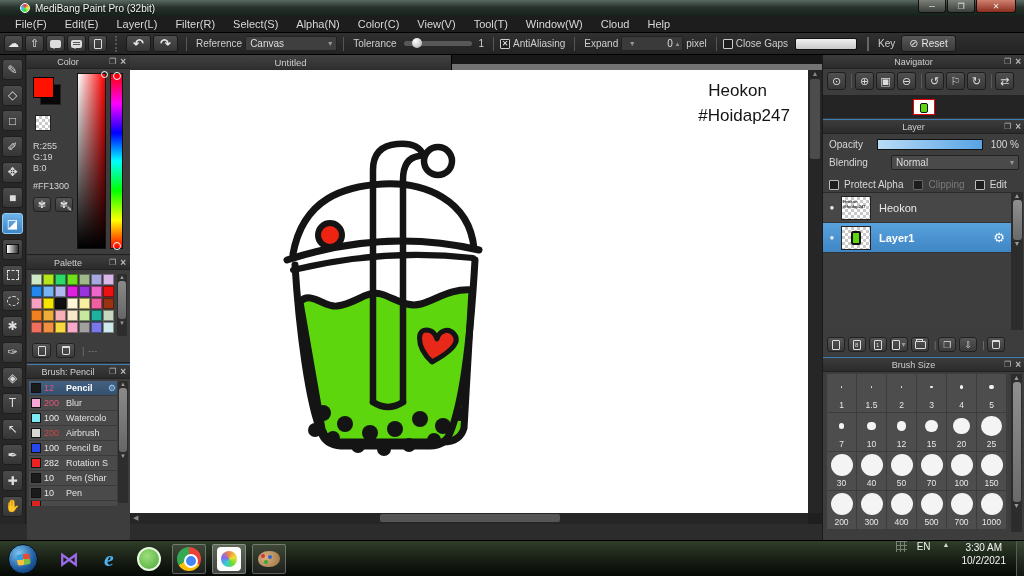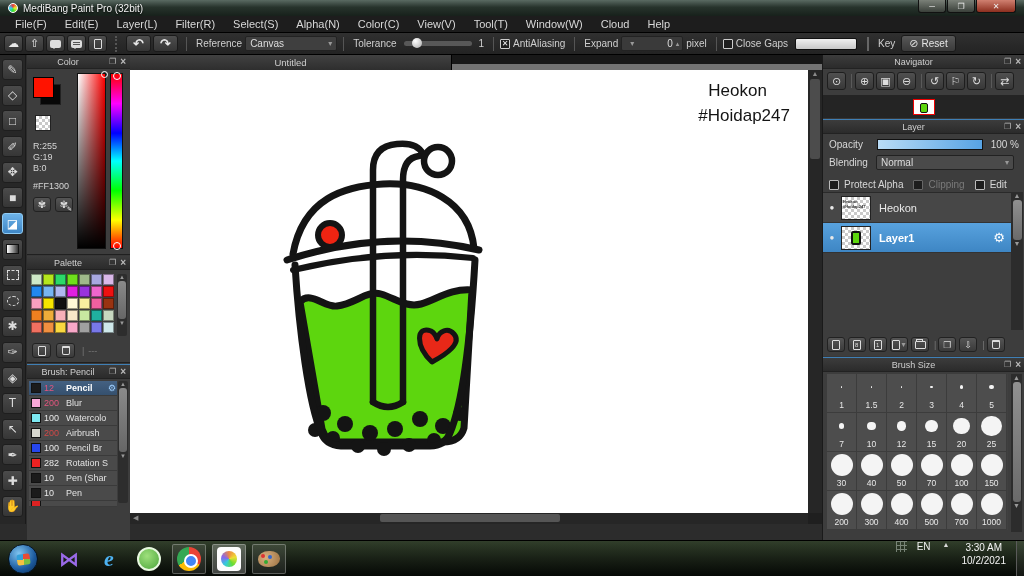--- a/index.html
+++ b/index.html
@@ -3,21 +3,21 @@
 <meta charset="utf-8">
 <style>
   * { margin:0; padding:0; box-sizing:border-box; }
   html,body { width:1024px; height:576px; overflow:hidden; background:#0b120d;
     font-family:"Liberation Sans","DejaVu Sans",sans-serif; }
   .screen { position:relative; width:1024px; height:576px; background:linear-gradient(135deg,#1d2a1c,#0a100b 60%,#131b12); }
 
   
   .titlebar { position:absolute; left:0; top:0; width:1024px; height:16px;
     background:linear-gradient(to bottom,#5a6a62,#27332c 45%,#17211b);
-    display:flex; align-items:center; padding-left:8px; }
+    display:flex; align-items:center; padding-left:20px; }
   .app-ico { width:10px; height:10px; border-radius:50%; margin-right:5px;
     background:conic-gradient(#e33,#ee3,#3d3,#3cf,#e33); border:1px solid #fff; }
   .wtitle { color:#f2f2f2; font-size:10px; text-shadow:0 1px 2px #000; }
   .winbtns { position:absolute; right:8px; top:0; display:flex; }
   .winbtn { width:28px; height:13px; font-size:8px; color:#eee; display:flex; align-items:center; justify-content:center;
     background:linear-gradient(#7a8078,#3a403a); border:1px solid #111; border-top:none; border-radius:0 0 3px 3px; margin-left:1px; }
   .winbtn.close { width:40px; background:linear-gradient(#d08070,#8c2e1e); }
 
   
   .menubar { position:absolute; left:0; top:16px; width:1024px; height:17px; background:#1d1d1d;
@@ -164,21 +164,21 @@
   .navbody { position:absolute; left:0; top:40px; width:202px; height:23px; background:#242424; display:flex; align-items:center; justify-content:center; }
   .navthumb { width:22px; height:16px; background:#fff; border:1px solid #e00; position:relative; }
   .navthumb i { position:absolute; left:6px; top:3px; width:8px; height:10px; background:#5dd60e; border:1px solid #111; border-radius:2px; }
 
   .p-layer { top:64px; height:237px; border-top:1px solid #3f7fb5; }
   .lrow { display:flex; align-items:center; margin:5px 6px 0 6px; }
   .plabel { color:#d8d8d8; font-size:10px; white-space:nowrap; }
   .plabel.dim { color:#7a7a7a; }
   .opslider { position:relative; width:116px; height:11px; background:#1e1e1e; border:1px solid #111; margin:0 8px 0 14px; }
   .opfill { position:absolute; left:0; top:0; width:100%; height:100%; background:linear-gradient(to right,#b9dcf6,#57a3e4); }
-  .select.wide { width:138px; margin-left:8px; background:#4a4a4a; }
+  .select.wide { width:138px; margin-left:23px; background:#4a4a4a; }
   .checks { margin-top:9px; }
   .checks .chk { margin:0 5px 0 0; }
   .checks .plabel { margin-right:10px; }
   .layerlist { position:absolute; left:0; top:72px; width:188px; height:138px; background:#3e3e3e; border-top:1px solid #2a2a2a; }
   .lyr { display:flex; align-items:center; height:30px; background:#474747; border-bottom:1px solid #333; }
   .lyr.sel { background:linear-gradient(#58a2de,#3e86c4); }
   .lyr .eye { width:18px; text-align:center; color:#e8e8e8; font-size:8px; flex:none; }
   .lyr .thumb { width:30px; height:24px; border:1px solid #222; margin-right:8px; flex:none; position:relative; overflow:hidden; }
   .lyr .thumb .mini-text { position:absolute; left:1px; top:2px; font-size:4px; line-height:5px; color:#333; font-weight:bold; }
   .lyr .thumb .blob { position:absolute; left:9px; top:4px; width:10px; height:14px; background:#5dd60e; border:2px solid #111; border-radius:2px; }

